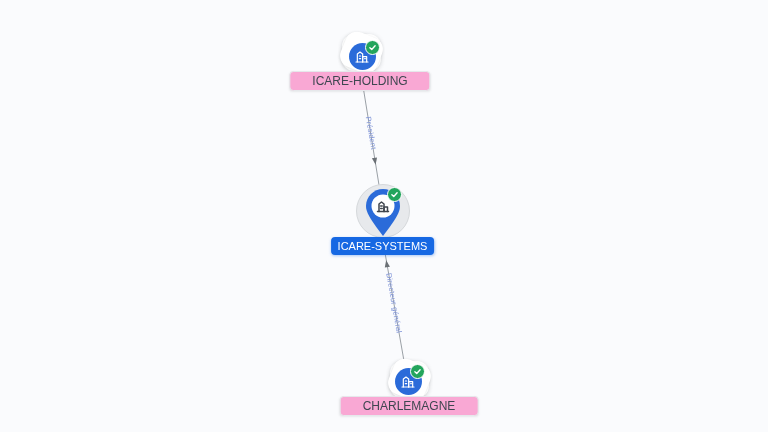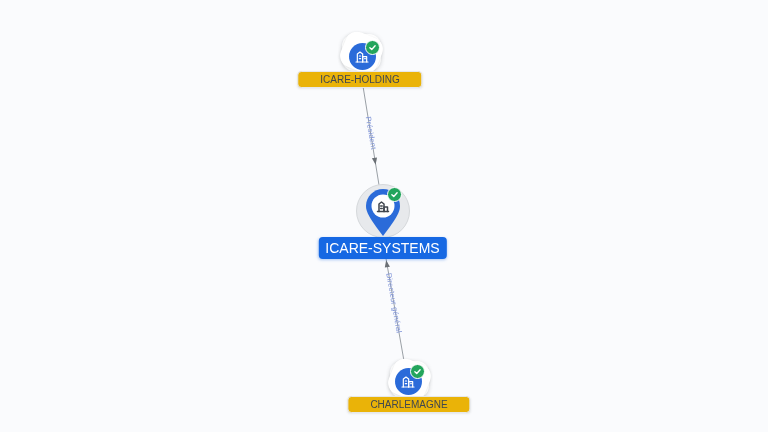--- a/index.html
+++ b/index.html
@@ -44,28 +44,28 @@
     display:flex;align-items:center;justify-content:center;
   }
   .halo{
     position:absolute;width:54px;height:54px;border-radius:50%;
     background:#e7e9ec;border:1px solid #d5d8db;box-sizing:border-box;
   }
   .pin{position:absolute;width:40px;height:50px;}
 
   .pill-white{
     position:absolute;transform:translateX(-50%);
-    background:#eab308;border:1px solid #e6e8eb;border-radius:4px;
-    padding:2px 22px;font-size:10px;color:#3f4650;white-space:nowrap;
+    background:#f9a8d4;border:1px solid #e6e8eb;border-radius:4px;
+    padding:2px 22px;font-size:12px;color:#3f4650;white-space:nowrap;
     box-shadow:0 1px 2px rgba(60,64,67,.10);
   }
   .pill-blue{
     position:absolute;transform:translateX(-50%);
     background:#1668e3;border-radius:4px;
-    padding:3px 7px;font-size:14px;color:#fff;white-space:nowrap;
+    padding:3px 7px;font-size:11px;color:#fff;white-space:nowrap;
     box-shadow:0 1px 3px rgba(22,104,227,.35);
   }
 </style>
 </head>
 <body>
 
 <div class="canvas">
 
   <svg class="edges-layer" viewBox="0 0 768 432">
     <line x1="362" y1="80" x2="379" y2="185" stroke="#9aa0a6" stroke-width="1"></line>

